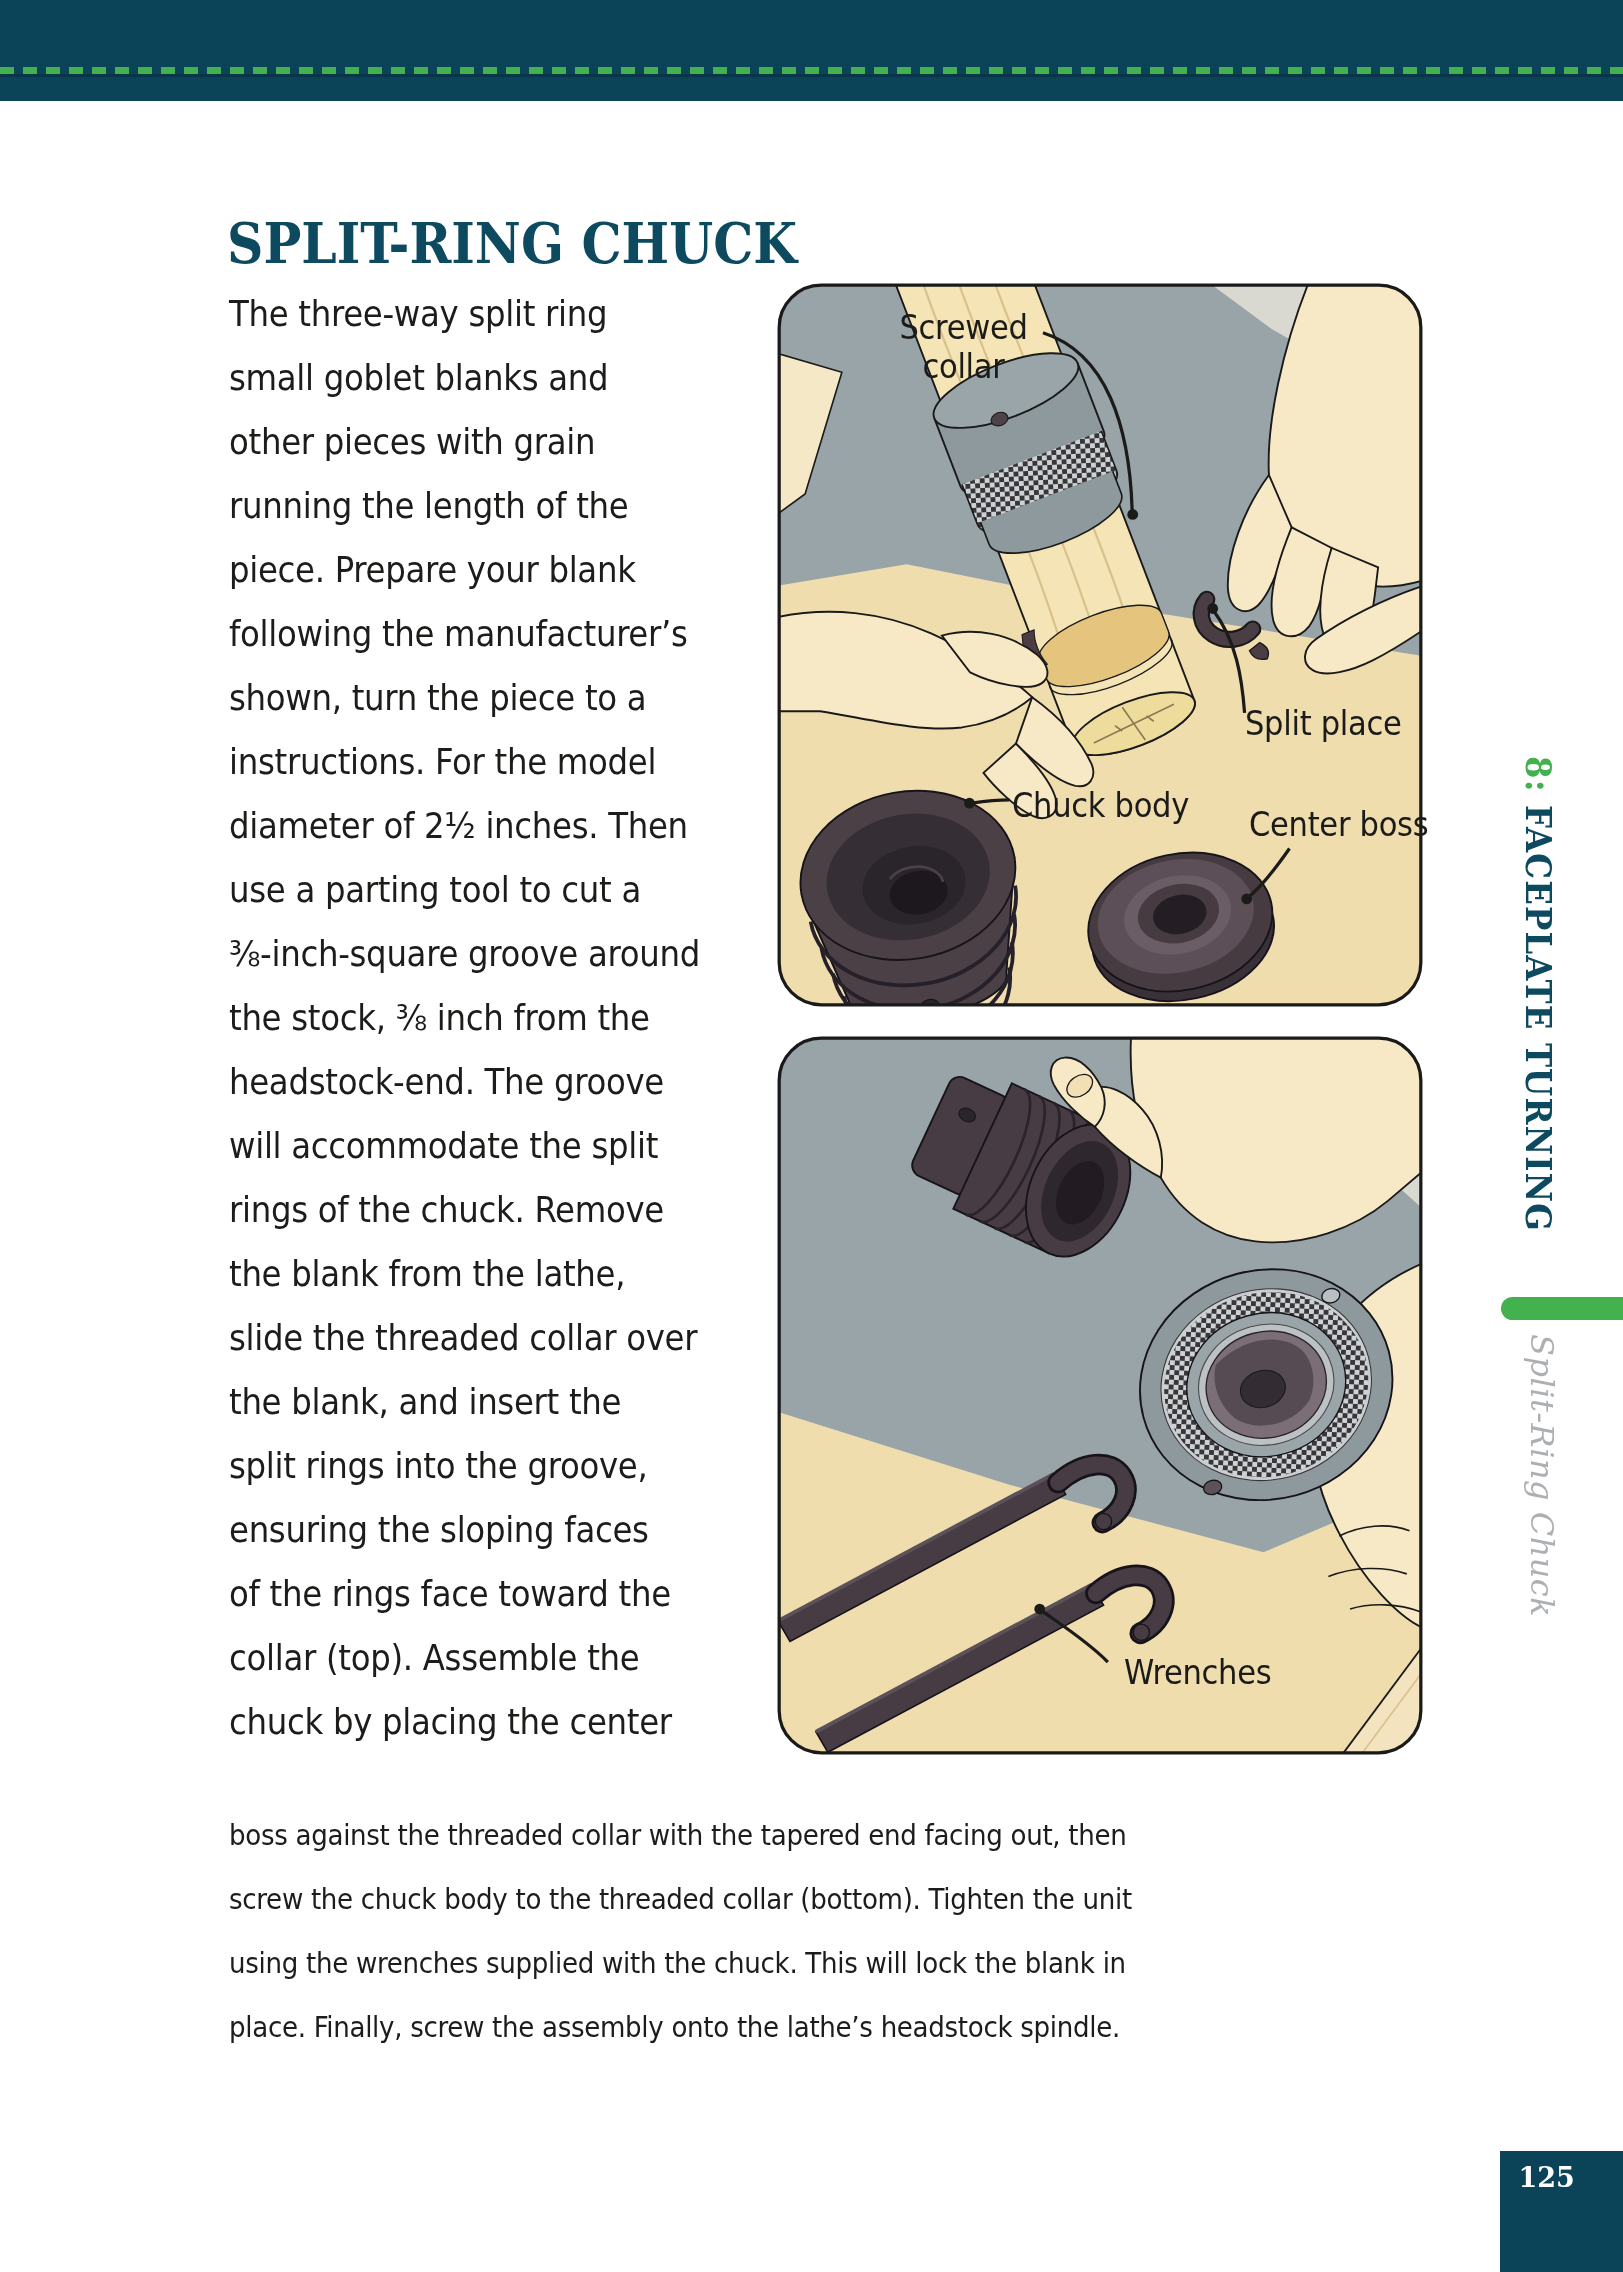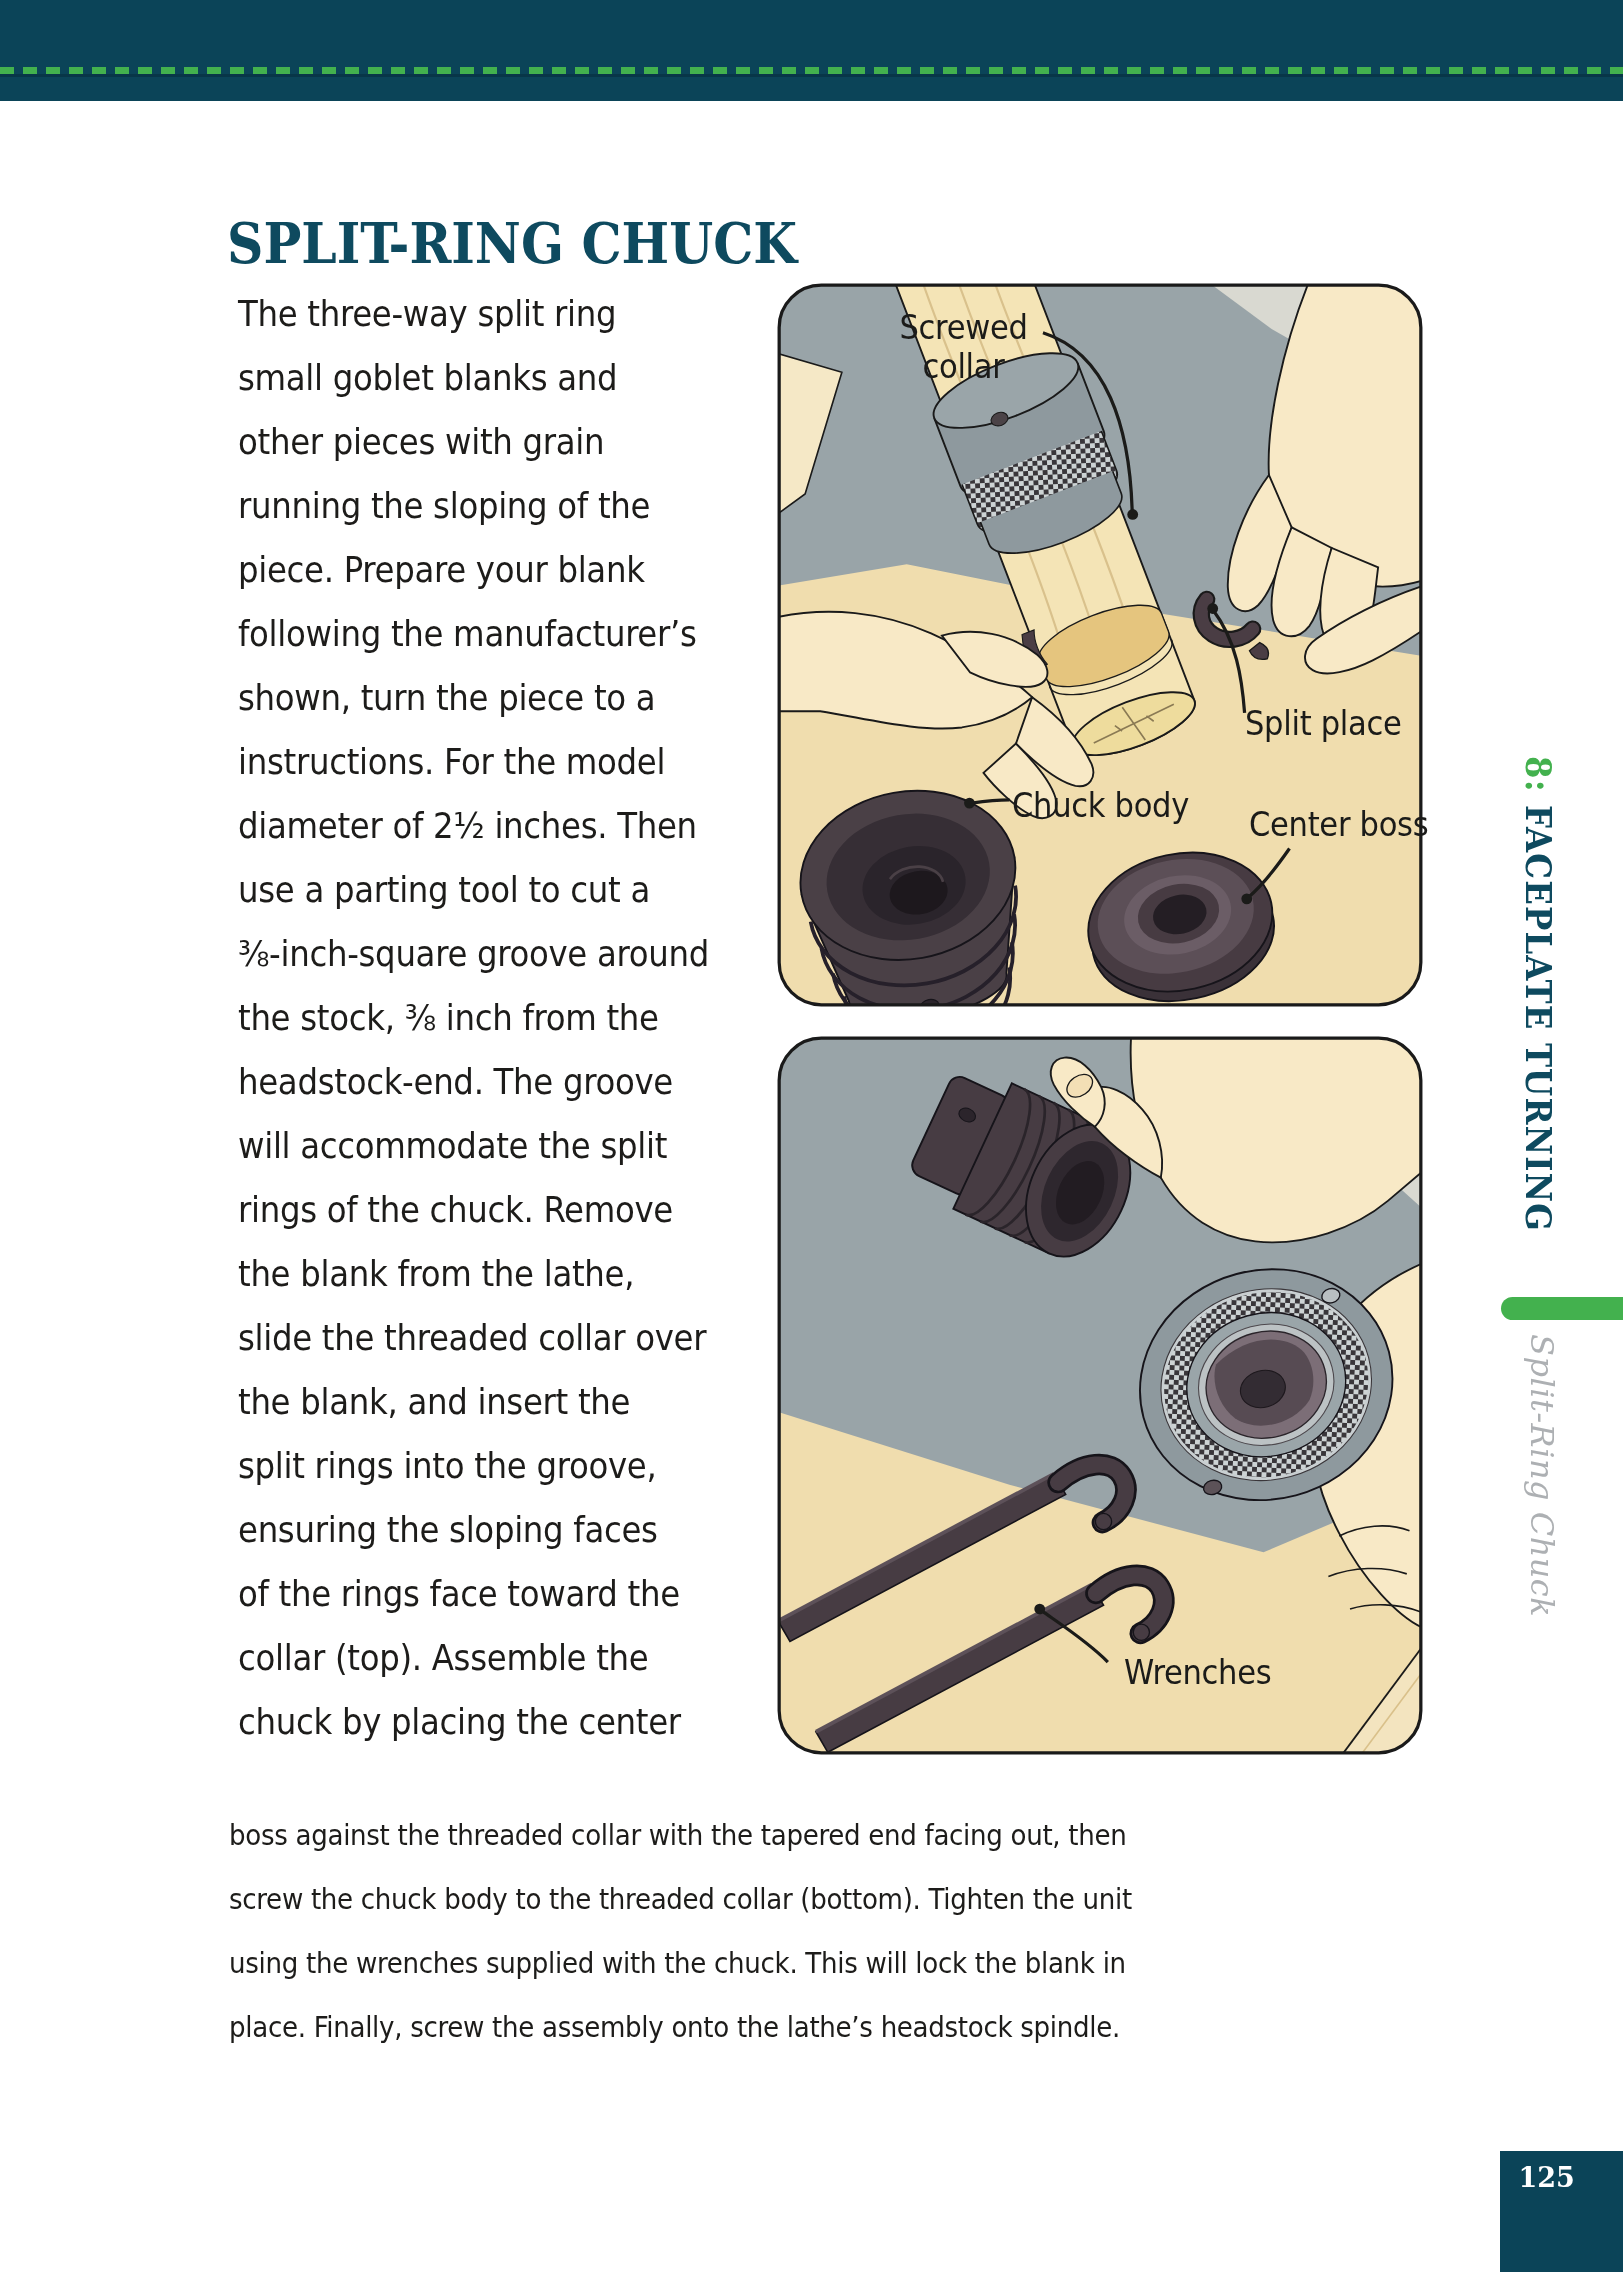--- a/index.html
+++ b/index.html
@@ -9,21 +9,21 @@
   .topbar{position:absolute;left:0;top:0;width:1624px;height:101px;background:#0b4458;}
   .topbar .dash-shadow{position:absolute;left:0;top:74px;width:100%;height:2.7px;background:#083648;}
   .topbar .dashes{position:absolute;left:0;top:67px;width:100%;height:7px;
      background:repeating-linear-gradient(to right,#43b14e 0 14px,transparent 14px 23px);}
   
   .title{position:absolute;left:227px;top:176px;
      font-family:"DejaVu Serif",serif;font-stretch:condensed;font-weight:700;
      font-size:56px;line-height:59px;color:#0e4a5f;letter-spacing:0;white-space:nowrap;}
   
   .text-col{position:absolute;left:229px;top:282px;width:535px;
-     font-size:36px;line-height:64px;font-stretch:condensed;letter-spacing:-0.3px;margin-left:9px;}
+     font-size:36px;line-height:64px;font-stretch:condensed;letter-spacing:-0.3px;}
   .text-col .line{white-space:nowrap;}
   .text-full{position:absolute;left:229px;top:1803px;width:1222px;
      font-size:29px;line-height:64px;font-stretch:condensed;letter-spacing:-0.3px;}
   .text-full .line{white-space:nowrap;}
   
   .panel{position:absolute;width:642px;}
   .panel svg{position:absolute;left:0;top:0;}
   .fig-label{position:absolute;font-size:34px;line-height:39px;font-stretch:condensed;
      letter-spacing:-0.3px;color:#1b1b19;white-space:nowrap;}
   .fig-label.center{text-align:center;}
@@ -54,21 +54,21 @@
     <div class="dash-shadow"></div>
     <div class="dashes"></div>
   </div>
 
   <h1 class="title">SPLIT-RING CHUCK</h1>
 
   <div class="text-col">
       <div class="line">The three-way split ring</div>
       <div class="line">small goblet blanks and</div>
       <div class="line">other pieces with grain</div>
-      <div class="line">running the sloping of the</div>
+      <div class="line">running the length of the</div>
       <div class="line">piece. Prepare your blank</div>
       <div class="line">following the manufacturer’s</div>
       <div class="line">shown, turn the piece to a</div>
       <div class="line">instructions. For the model</div>
       <div class="line">diameter of 2½ inches. Then</div>
       <div class="line">use a parting tool to cut a</div>
       <div class="line">⅜-inch-square groove around</div>
       <div class="line">the stock, ⅜ inch from the</div>
       <div class="line">headstock-end. The groove</div>
       <div class="line">will accommodate the split</div>

